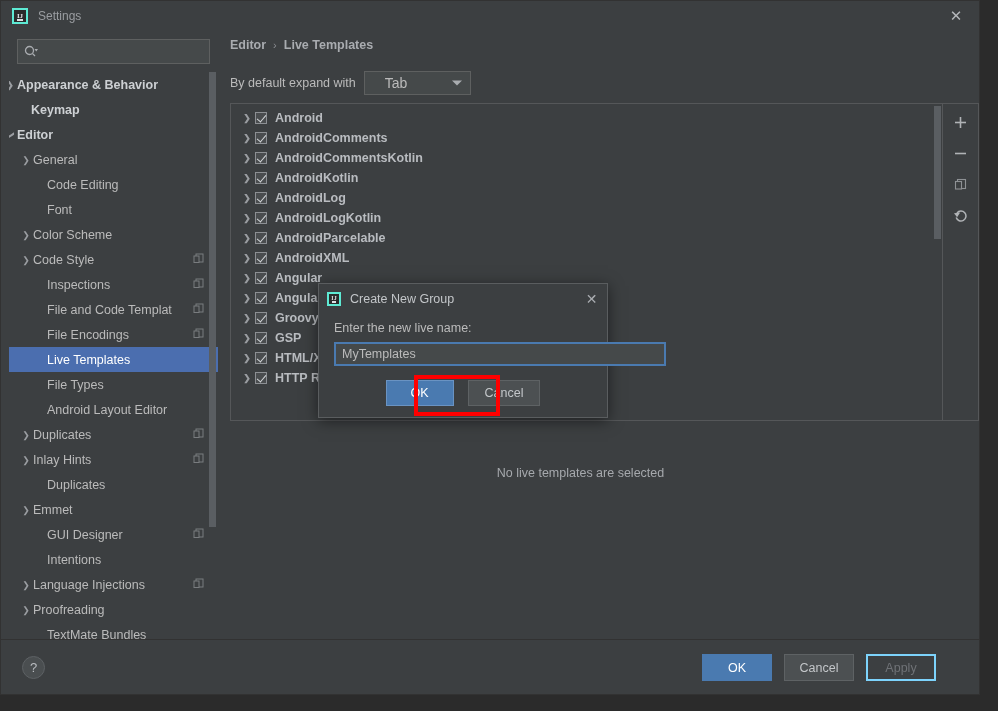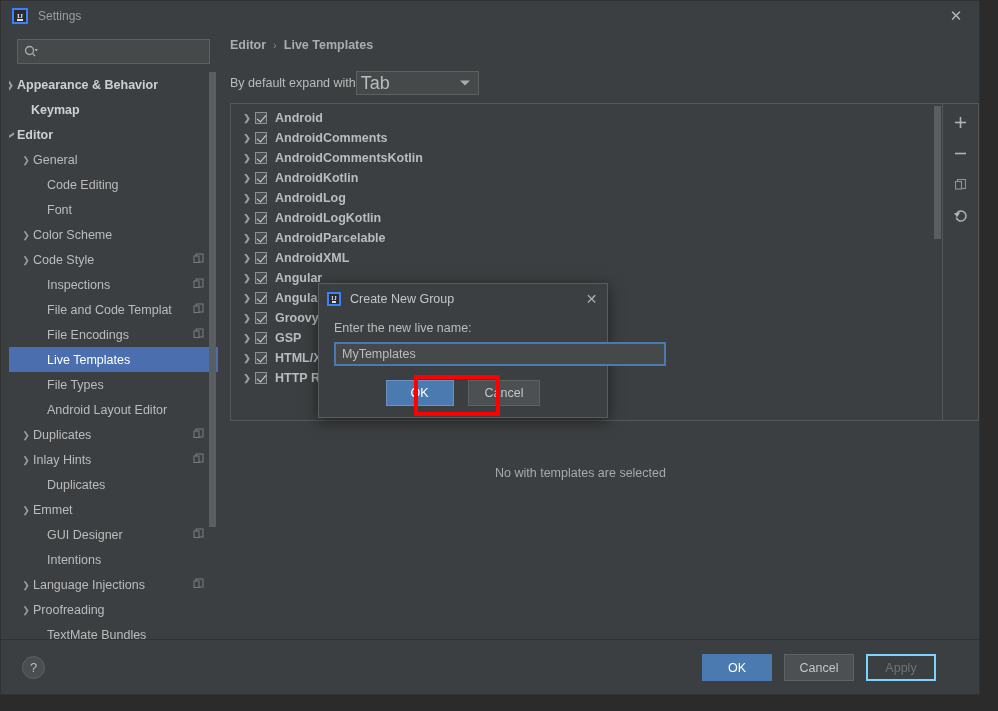--- a/index.html
+++ b/index.html
@@ -18,21 +18,21 @@
 
   
   .titlebar {
     position: absolute; left: 0; top: 0; width: 100%; height: 30px;
     background: #3c3f41;
     display: flex; align-items: center;
   }
   .ij-icon {
     width: 16px; height: 16px; margin-left: 11px;
     background: #2b2b2b;
-    border: 2px solid #3b82f6;
+    border: 2px solid #5eead4;
     position: relative;
     display: flex; align-items: center; justify-content: center;
   }
   .ij-icon .ij-letters {
     font-size: 7px; font-weight: bold; color: #dfe1e5;
     line-height: 6px; letter-spacing: 0px;
     font-family: "Liberation Serif", serif;
   }
   .ij-icon .ij-bar {
     position: absolute; bottom: 1px; left: 3px; right: 3px;
@@ -104,28 +104,28 @@
     right: 0; bottom: 55px;
   }
   .breadcrumb {
     position: absolute; left: 12px; top: 7px;
     font-size: 12.5px; font-weight: bold; color: #a9acb0;
     display: flex; align-items: center; gap: 7px;
   }
   .breadcrumb .sep { color: #8b8e92; font-weight: normal; font-size: 11px; }
   .expand-row {
     position: absolute; left: 12px; top: 40px;
-    display: flex; align-items: center; gap: 0;
+    display: flex; align-items: center; gap: 8px;
   }
   .expand-label { font-size: 12.5px; color: #bbbbbb; }
   .combo {
-    width: 123px; height: 24px;
+    width: 107px; height: 24px;
     background: #45494a; border: 1px solid #5e6060;
-    display: flex; align-items: center; padding: 0 4px;
-    font-size: 18px; color: #bbbbbb; cursor: pointer;
+    display: flex; align-items: center; padding: 0 20px;
+    font-size: 14px; color: #bbbbbb; cursor: pointer;
     position: relative;
   }
   .combo-arrow {
     position: absolute; right: 8px; top: 50%;
     transform: translateY(-50%);
     width: 0; height: 0;
     border-left: 5px solid transparent;
     border-right: 5px solid transparent;
     border-top: 5px solid #a9acb0;
   }
@@ -554,21 +554,21 @@
         </svg>
       </div>
       <div class="tb-btn">
         <svg width="15" height="14" viewBox="0 0 15 14">
           <path d="M4 5 A5 5 0 1 1 3.2 9.6" fill="none" stroke="#b0b3b6" stroke-width="1.5"></path>
           <polygon points="1,5.2 7.2,4.4 4.1,9.2" fill="#b0b3b6"></polygon>
         </svg>
       </div>
     </div>
 
-    <div class="empty-msg">No with templates are selected</div>
+    <div class="empty-msg">No live templates are selected</div>
   </div>
 
   <div class="bottombar">
     <div class="help-btn">?</div>
     <div class="btn-group">
       <div class="btn primary">OK</div>
       <div class="btn normal">Cancel</div>
       <div class="btn disabled">Apply</div>
     </div>
   </div>

